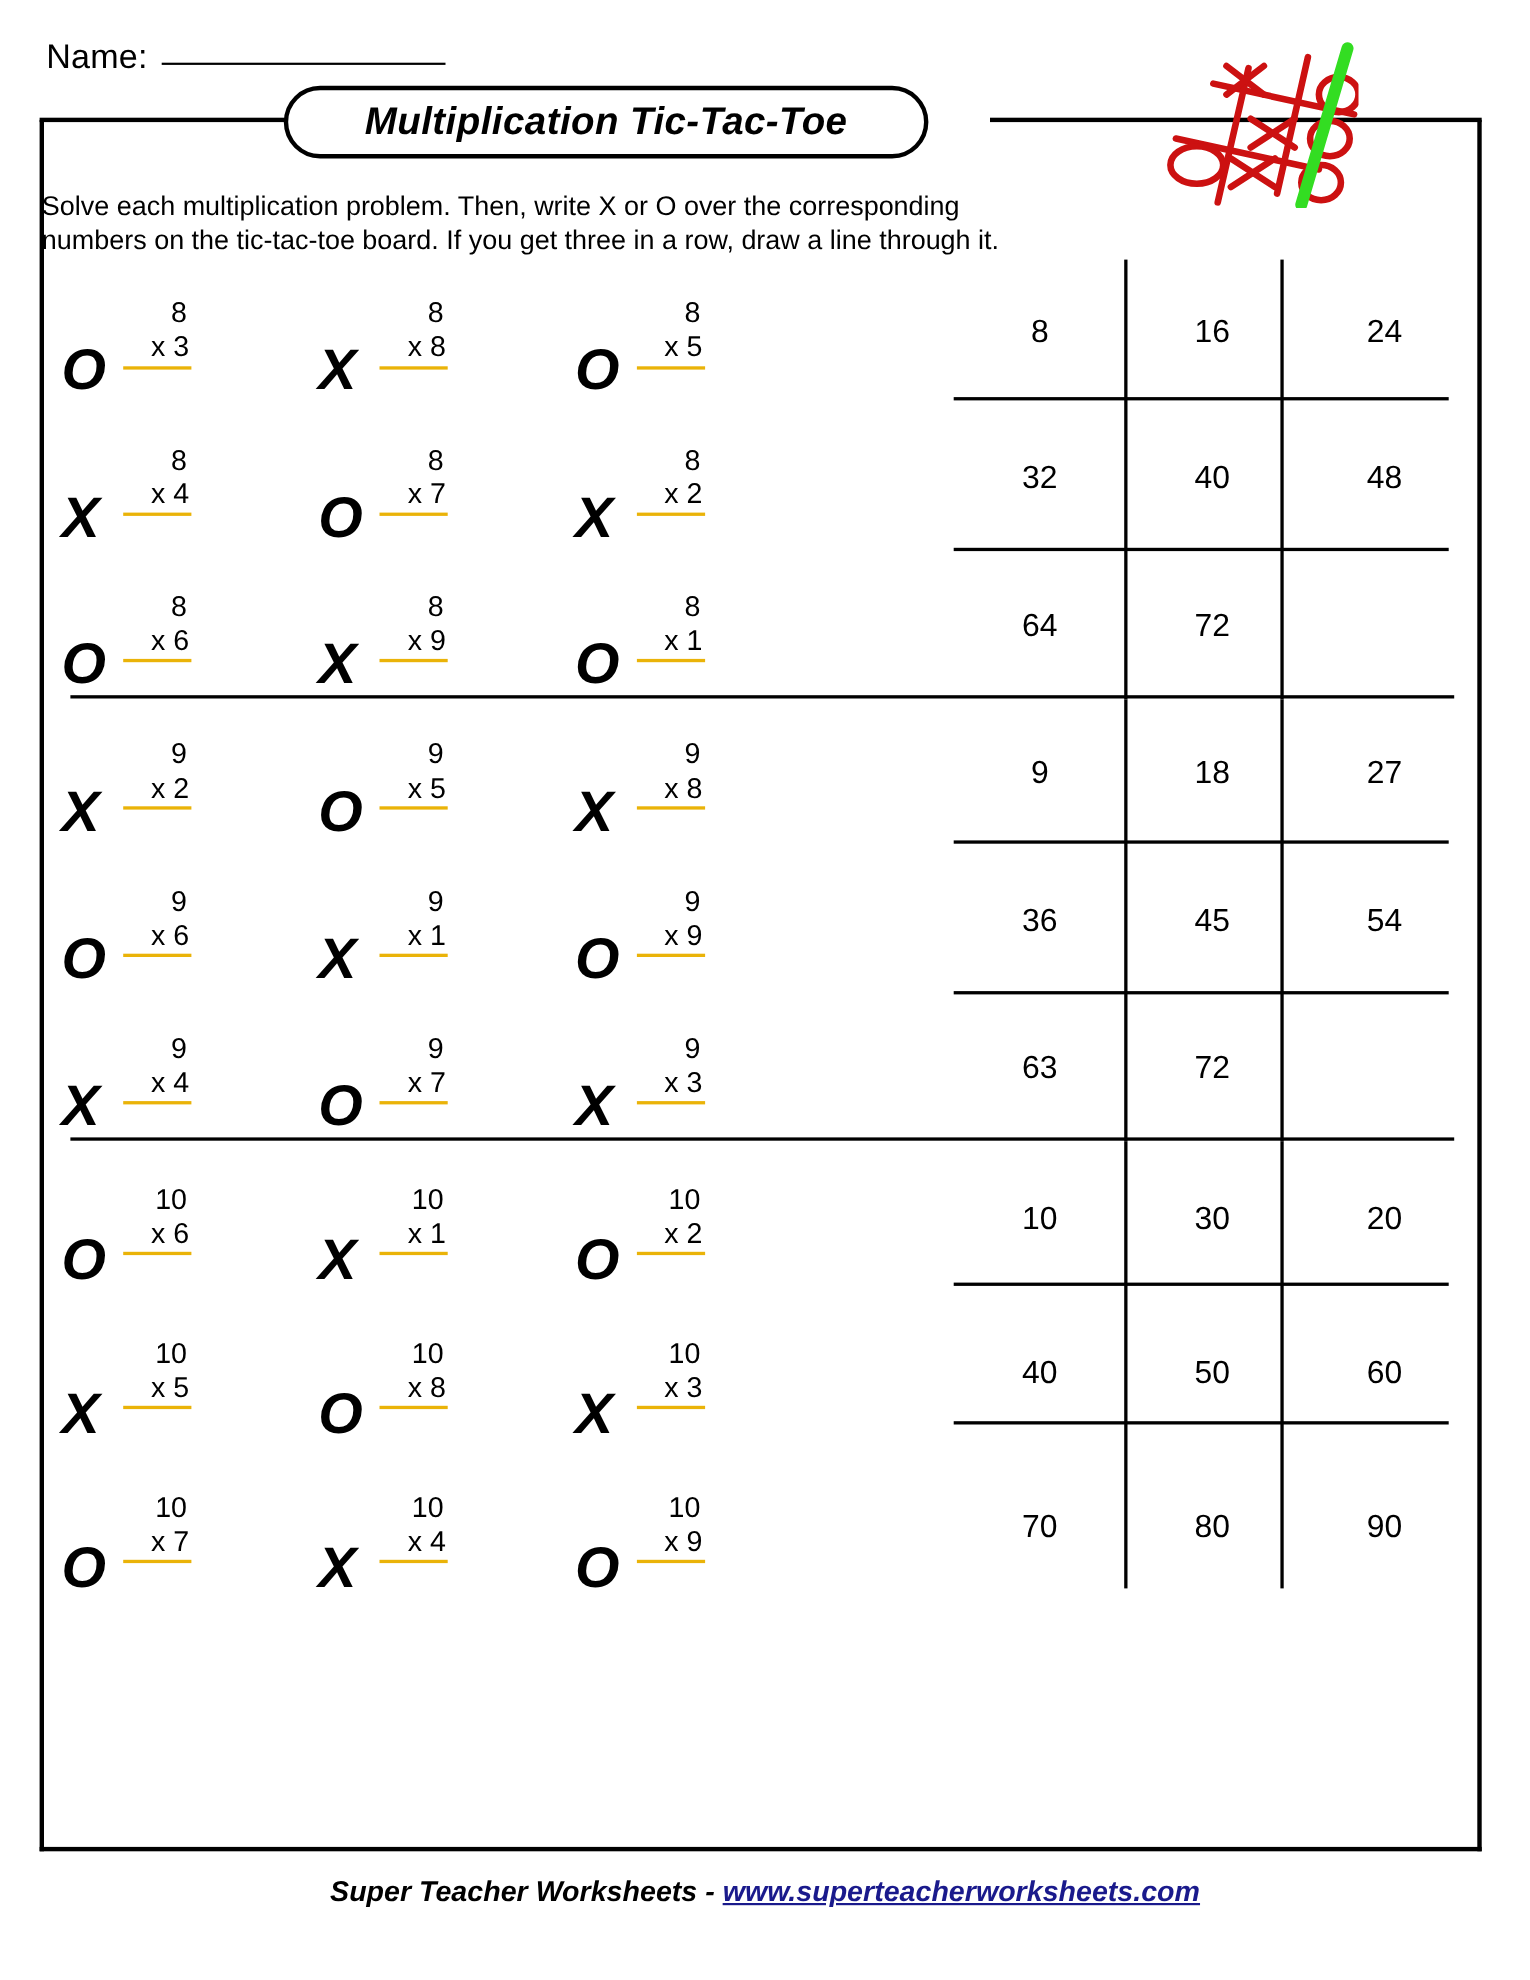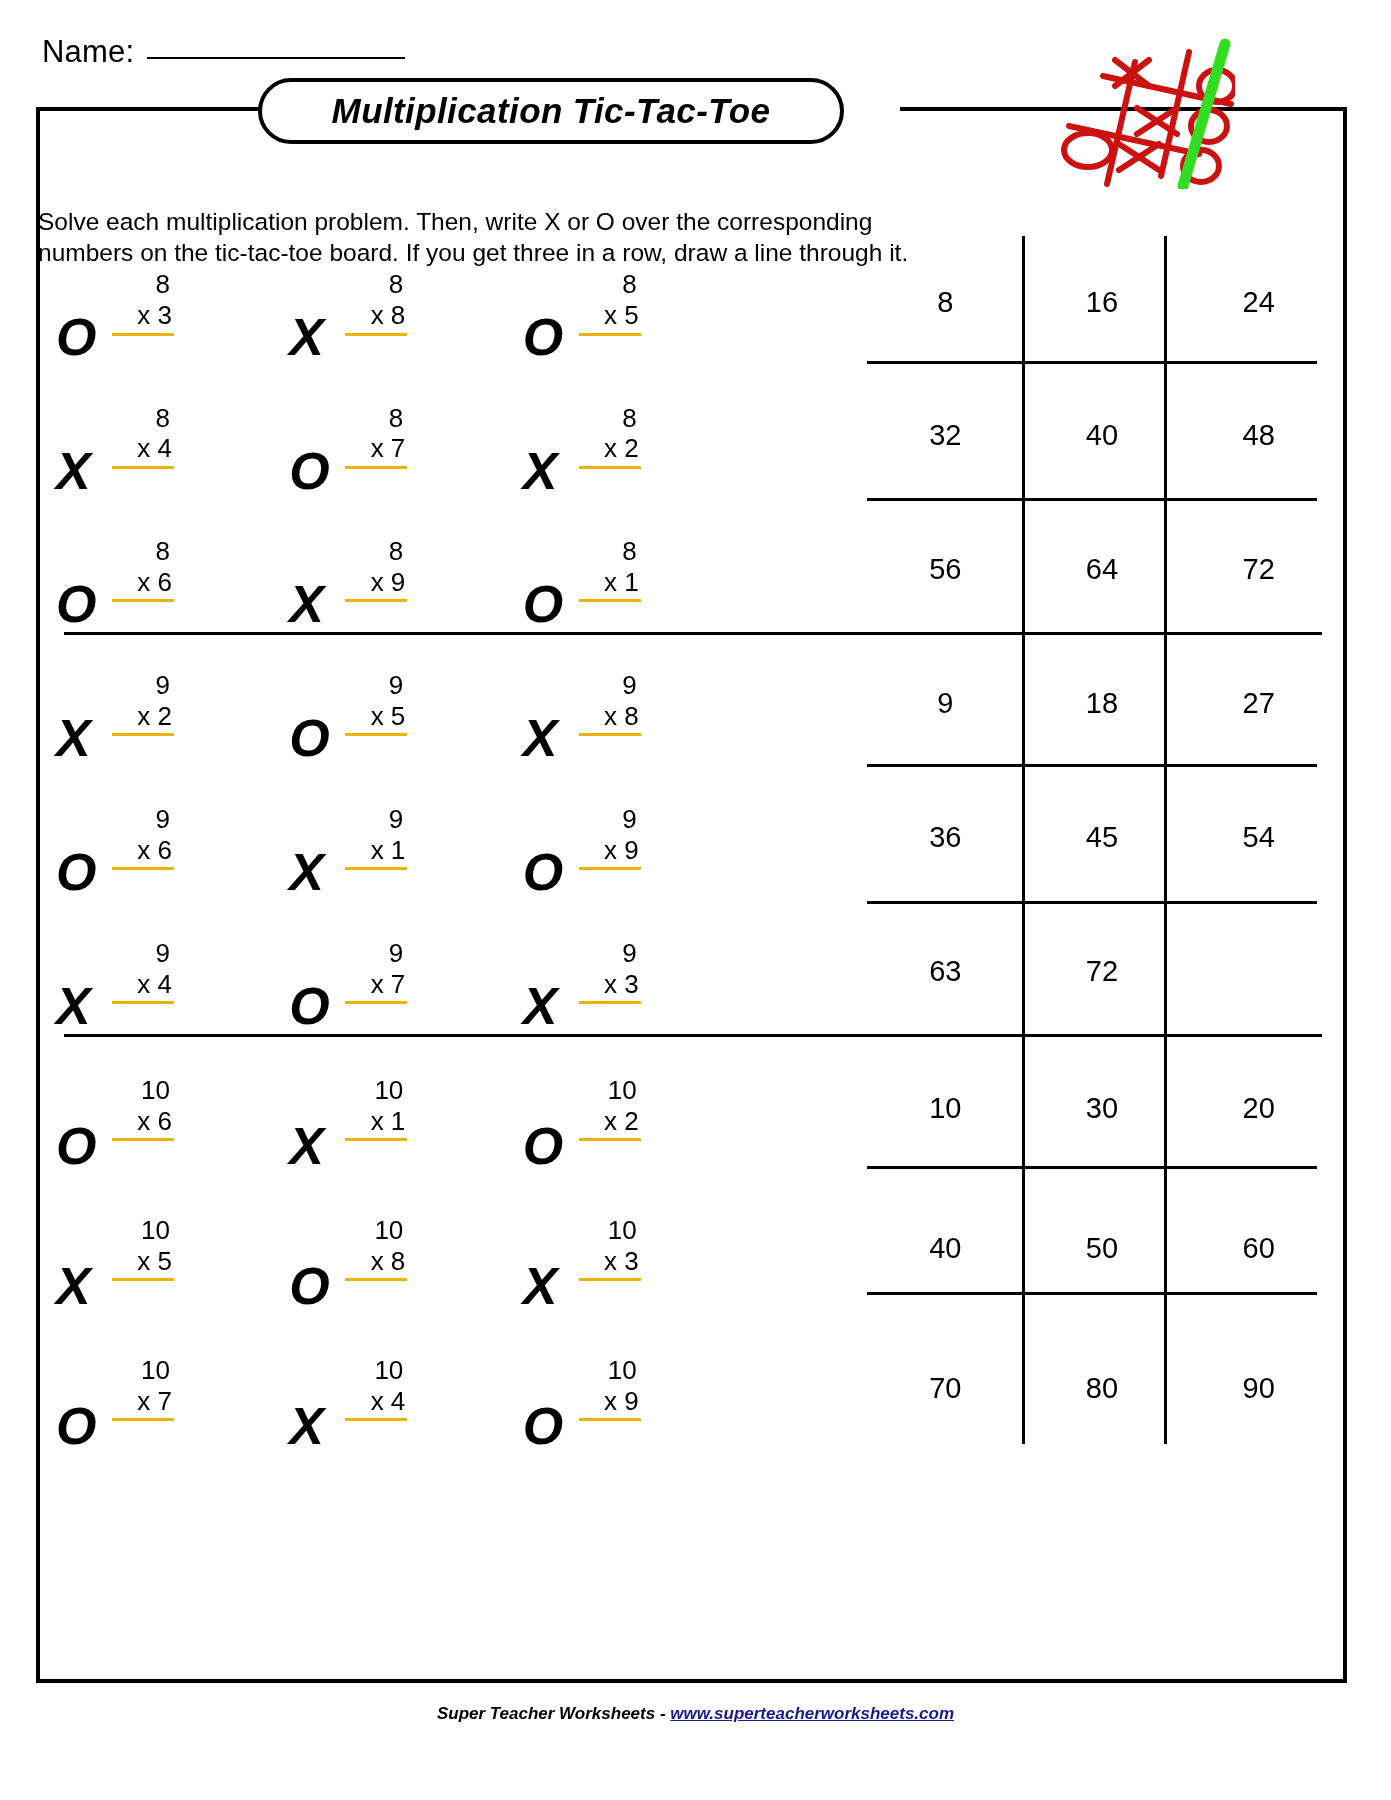--- a/index.html
+++ b/index.html
@@ -80,21 +80,20 @@
     z-index: 6;
   }
 
   
   .instructions {
     position: absolute;
     left: 38px; top: 172px;
     width: 1120px;
     font-size: 24.5px;
     line-height: 31px;
-    margin-top: 34px;
   }
 
   
   .section {
     position: absolute;
     left: 40px;
     width: 1303px;
   }
   #section-0 { top: 236px; height: 400px; }
   #section-1 { top: 636px; height: 402px; }
@@ -169,21 +168,21 @@
   }
   .vline { position: absolute; width: 3px; background: #000; }
   .hline { position: absolute; height: 3px; background: #000; }
 
   
   .footer {
     position: absolute;
     left: 0; top: 1704px;
     width: 1391px;
     text-align: center;
-    font-size: 17px;
+    font-size: 26px;
     font-weight: bold;
     font-style: italic;
   }
   .footer .site { color: #1a1a8c; text-decoration: underline; }
 </style>
 </head>
 <body>
 
 <div class="page">
 
@@ -312,21 +311,20 @@
       <div class="vline" style="left:297px; top:0px; height:400px;"></div>
       <div class="hline" style="left:0px; top:125px; width:450px;"></div>
       <div class="hline" style="left:0px; top:262px; width:450px;"></div>
       <div class="board-cells">
         <div class="board-cell">8</div>
         <div class="board-cell">16</div>
         <div class="board-cell">24</div>
         <div class="board-cell">32</div>
         <div class="board-cell">40</div>
         <div class="board-cell">48</div>
-        <div class="board-cell">56</div>
         <div class="board-cell">64</div>
         <div class="board-cell">72</div>
       </div>
     </div>
 
     <div class="section-divider" style="top:396px;"></div>
   </div>
 
   <div class="section" id="section-1">
     <div class="problems">

